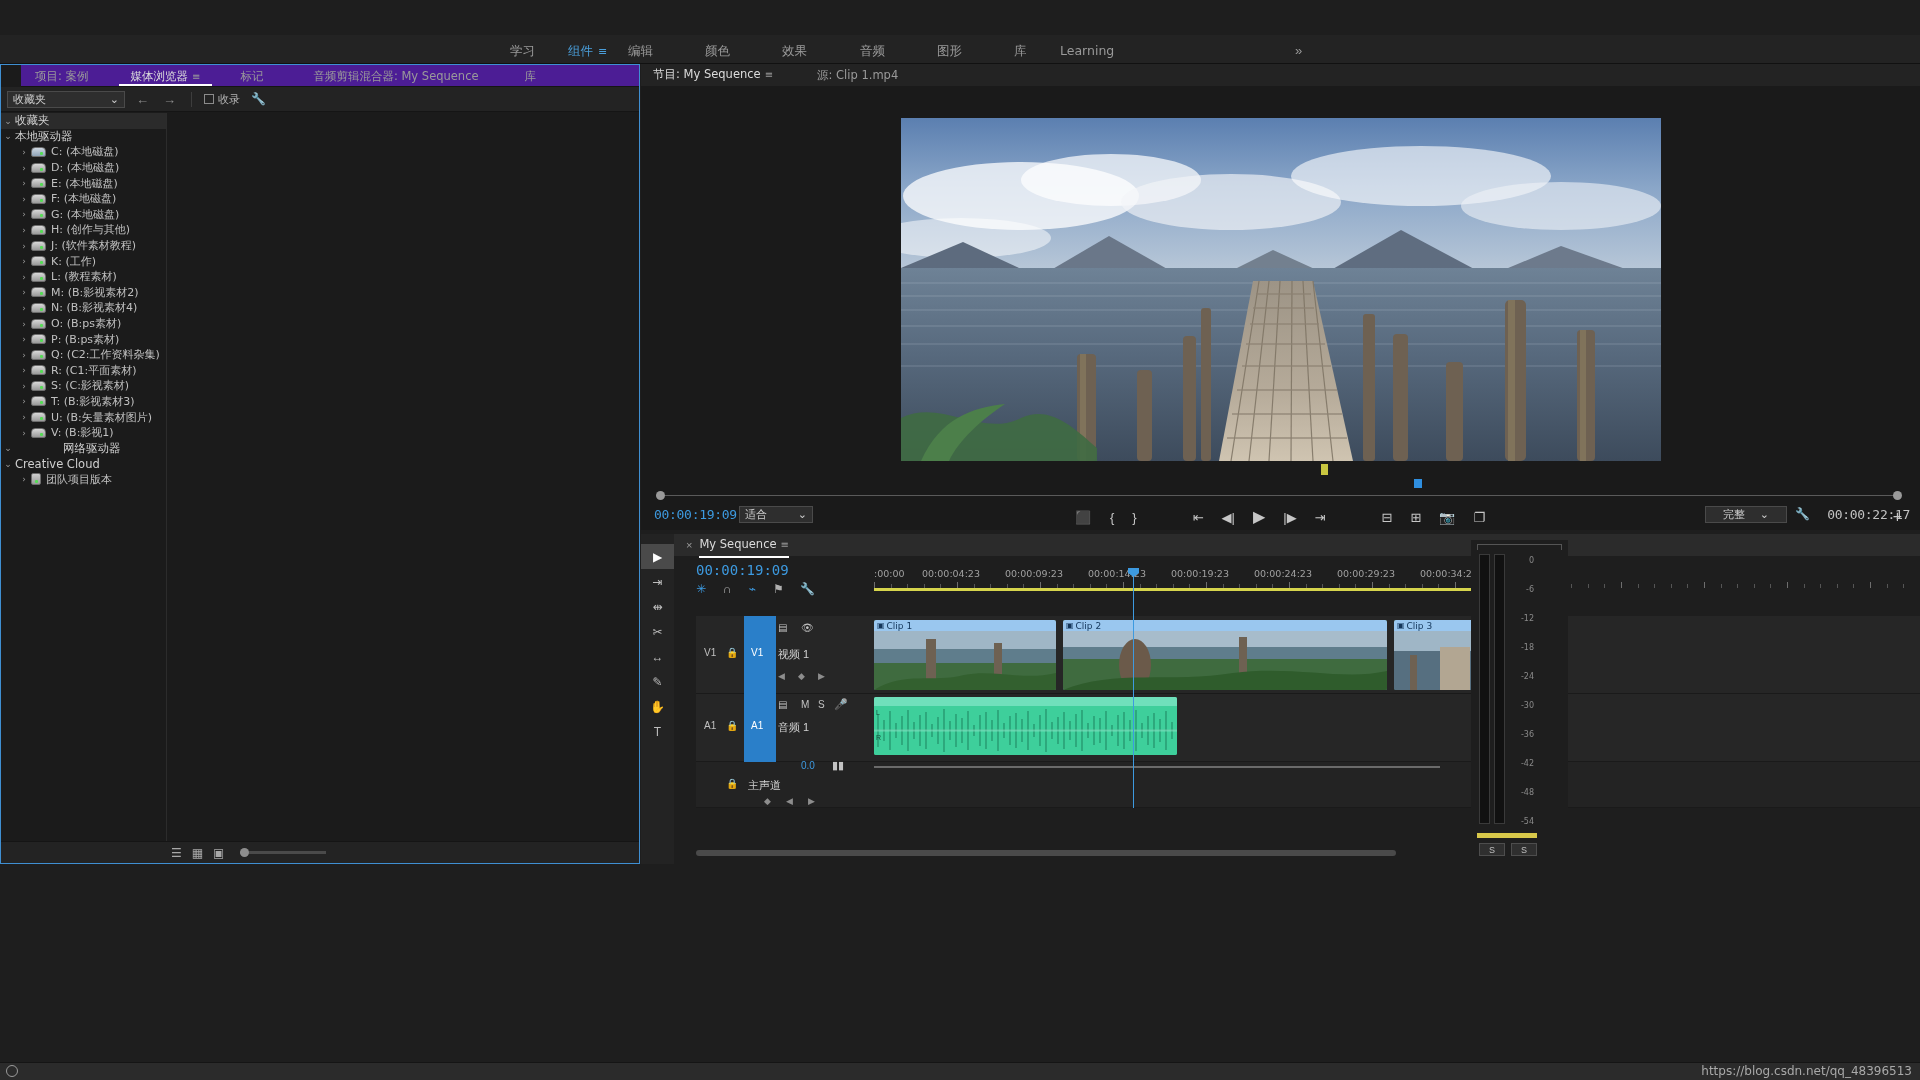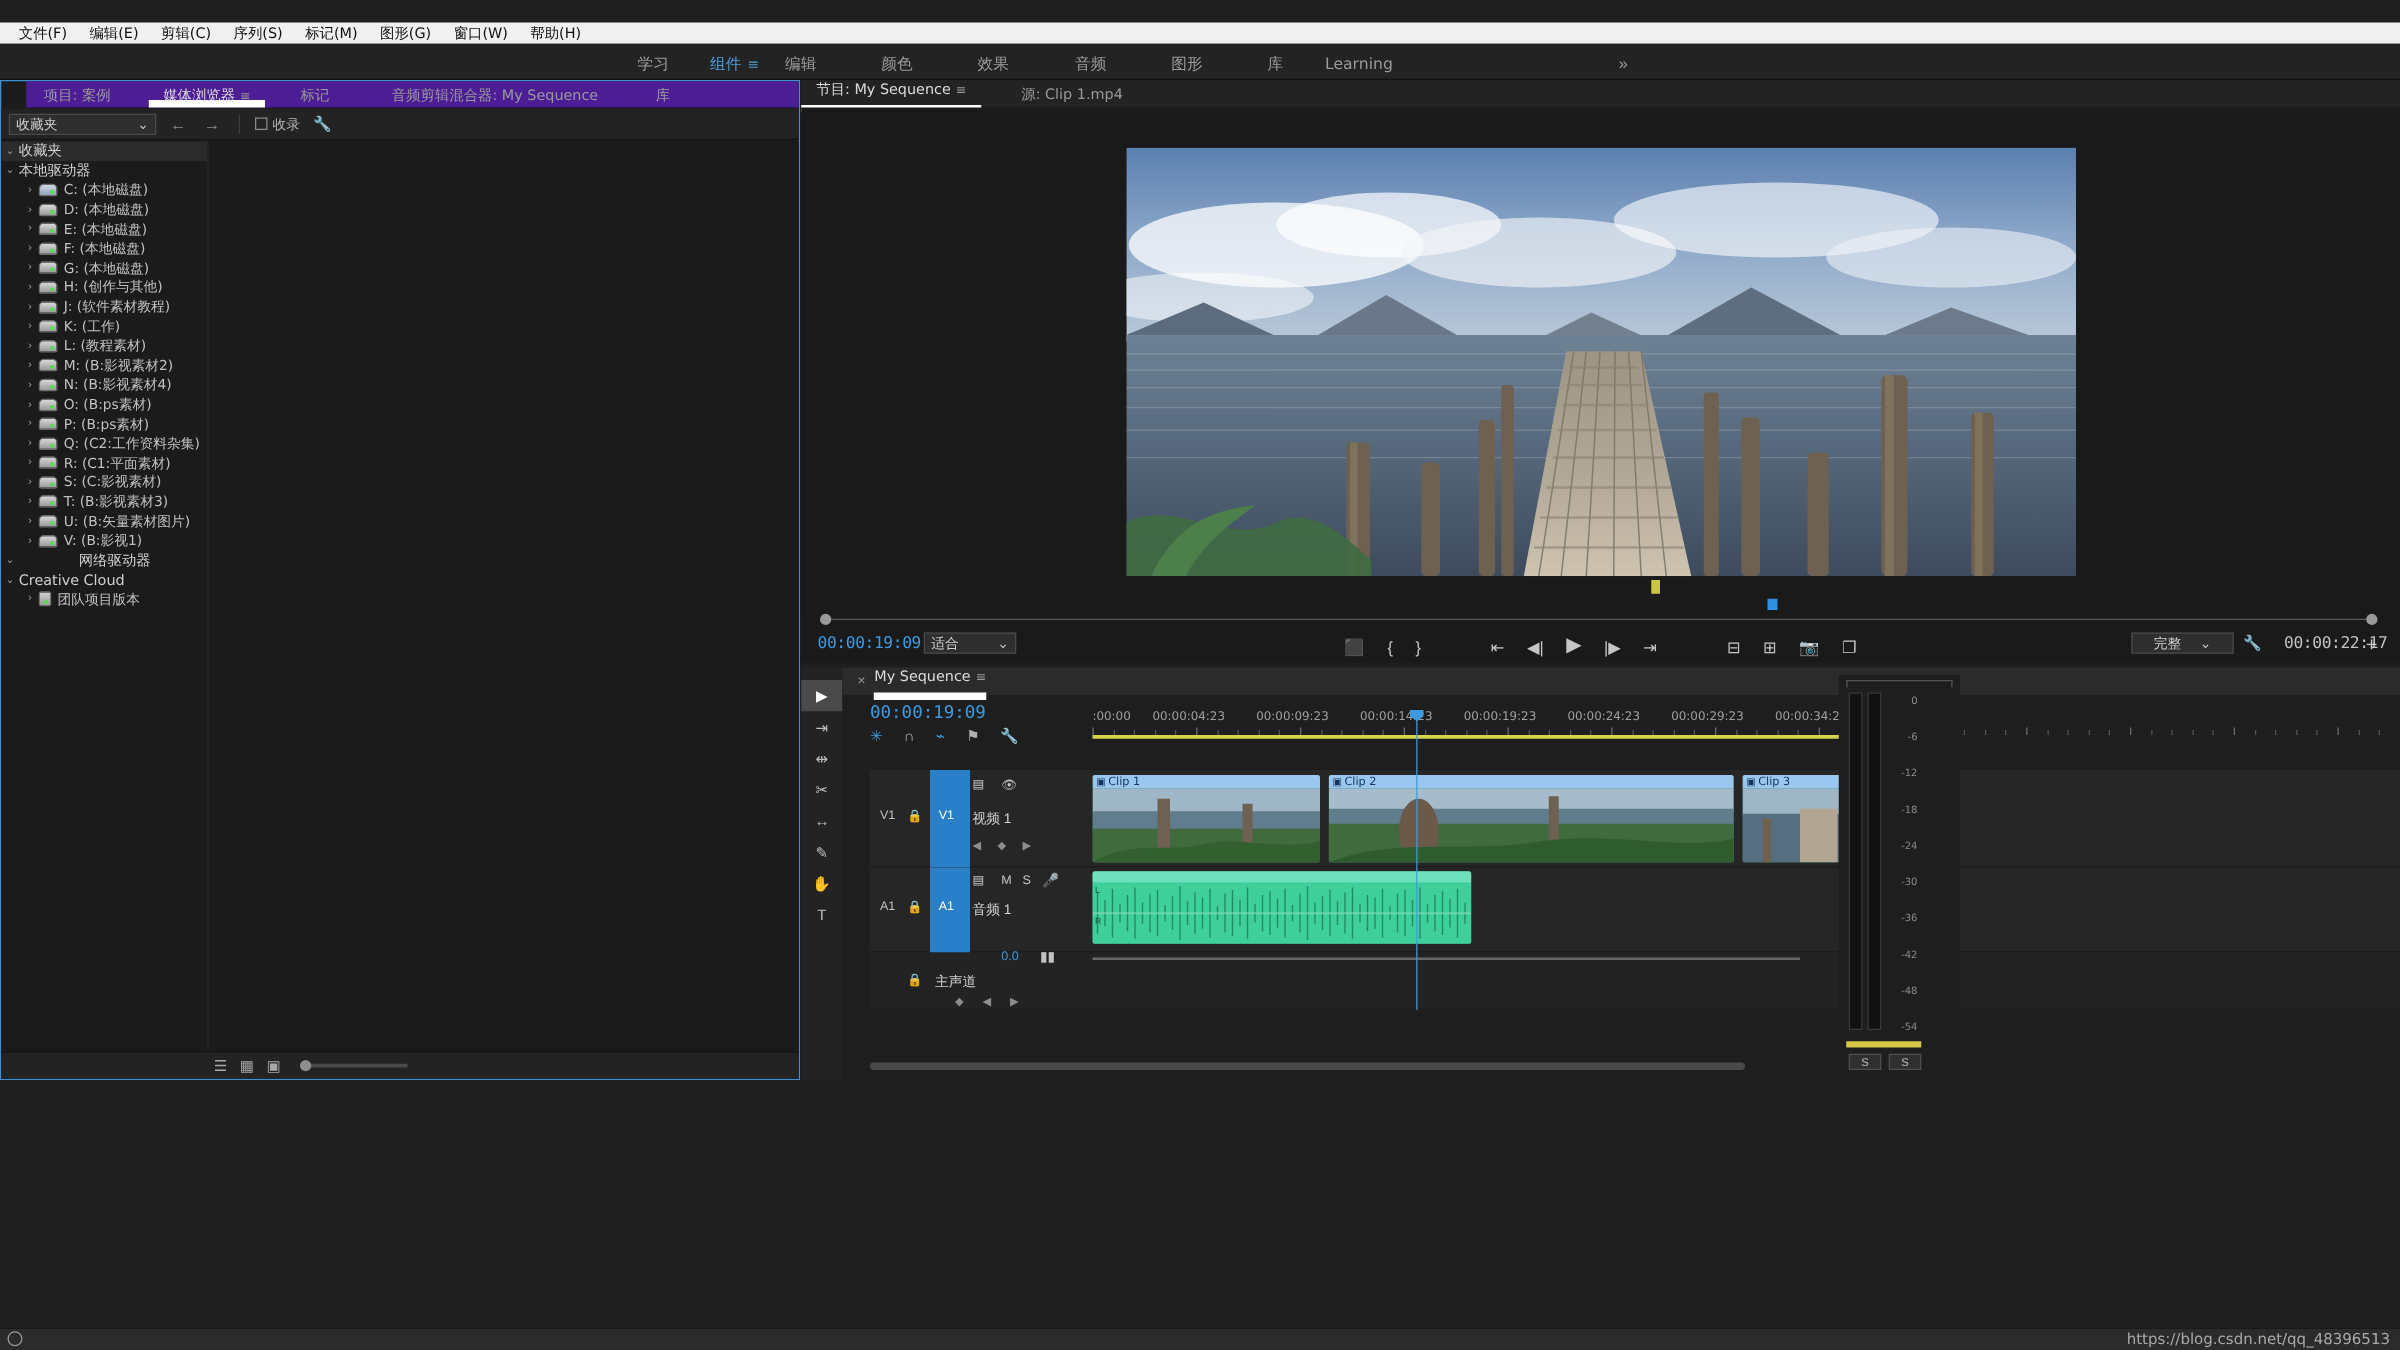--- a/index.html
+++ b/index.html
@@ -61,21 +61,21 @@
   .panel { position:absolute; background:#1e1e1e; }
   .panel-tabs {
     height:22px; background:#4c1d95; display:flex; 
     border-bottom:1px solid #151515;
     margin-left:20px;
   }
   .ptab {
     font-size:11.5px; color:#9a9a9a; padding:0 12px; line-height:22px;
     white-space:nowrap; font-family:"DejaVu Sans",sans-serif;
   }
-  .ptab.active { color:#dcdcdc; border-bottom:6px solid #ffffff; }
+  .ptab.active { color:#dcdcdc; border-bottom:2px solid #ffffff; }
   .ptab .hm { color:#9a9a9a; margin-left:4px; font-size:10px;}
 
   
   #media-browser {
     left:0; top:64px; width:640px; height:800px;
     border:1px solid #3f8fd2; background:#1b1b1b;
   }
   .mb-toolbar {
     height:25px; display:flex; align-items:center; background:#232323;
     padding:0 6px; gap:8px; border-bottom:1px solid #151515;
@@ -211,30 +211,20 @@
                font-family:"DejaVu Sans",sans-serif;}
   .clock { position:absolute; left:6px; bottom:3px; width:12px; height:12px;
            border:1px solid #9a9a9a; border-radius:50%;}
 </style>
 </head>
 <body>
 
 <div class="app">
 
 
-  <div class="menubar">
-    <div class="mi">文件(F)</div>
-    <div class="mi">编辑(E)</div>
-    <div class="mi">剪辑(C)</div>
-    <div class="mi">序列(S)</div>
-    <div class="mi">标记(M)</div>
-    <div class="mi">图形(G)</div>
-    <div class="mi">窗口(W)</div>
-    <div class="mi">帮助(H)</div>
-  </div>
 
   <div class="wsbar">
     <div class="ws" style="left:510px">学习</div>
     <div class="ws active" style="left:568px"><span>组件</span><span class="hm">≡</span></div>
     <div class="ws" style="left:628px">编辑</div>
     <div class="ws" style="left:705px">颜色</div>
     <div class="ws" style="left:782px">效果</div>
     <div class="ws" style="left:860px">音频</div>
     <div class="ws" style="left:937px">图形</div>
     <div class="ws" style="left:1014px">库</div>

